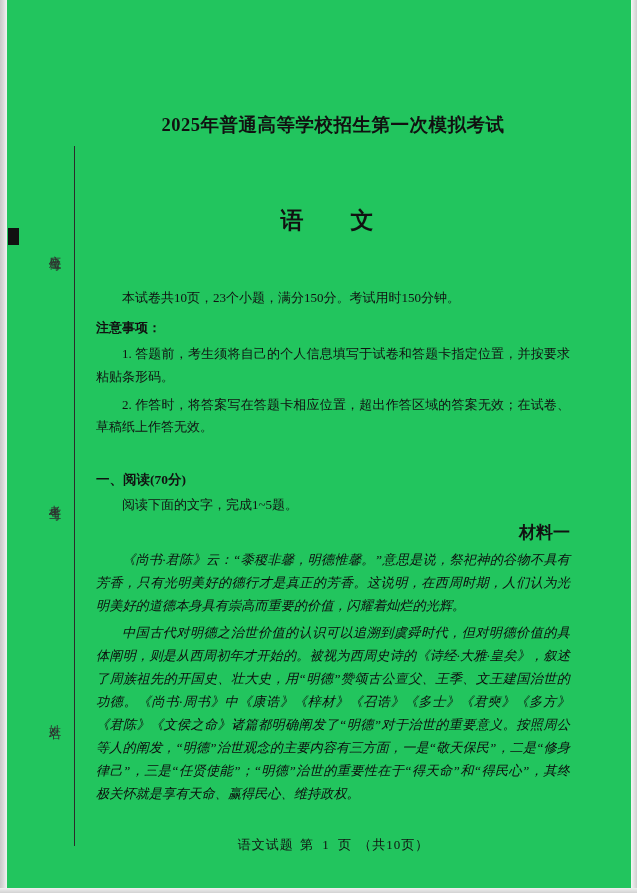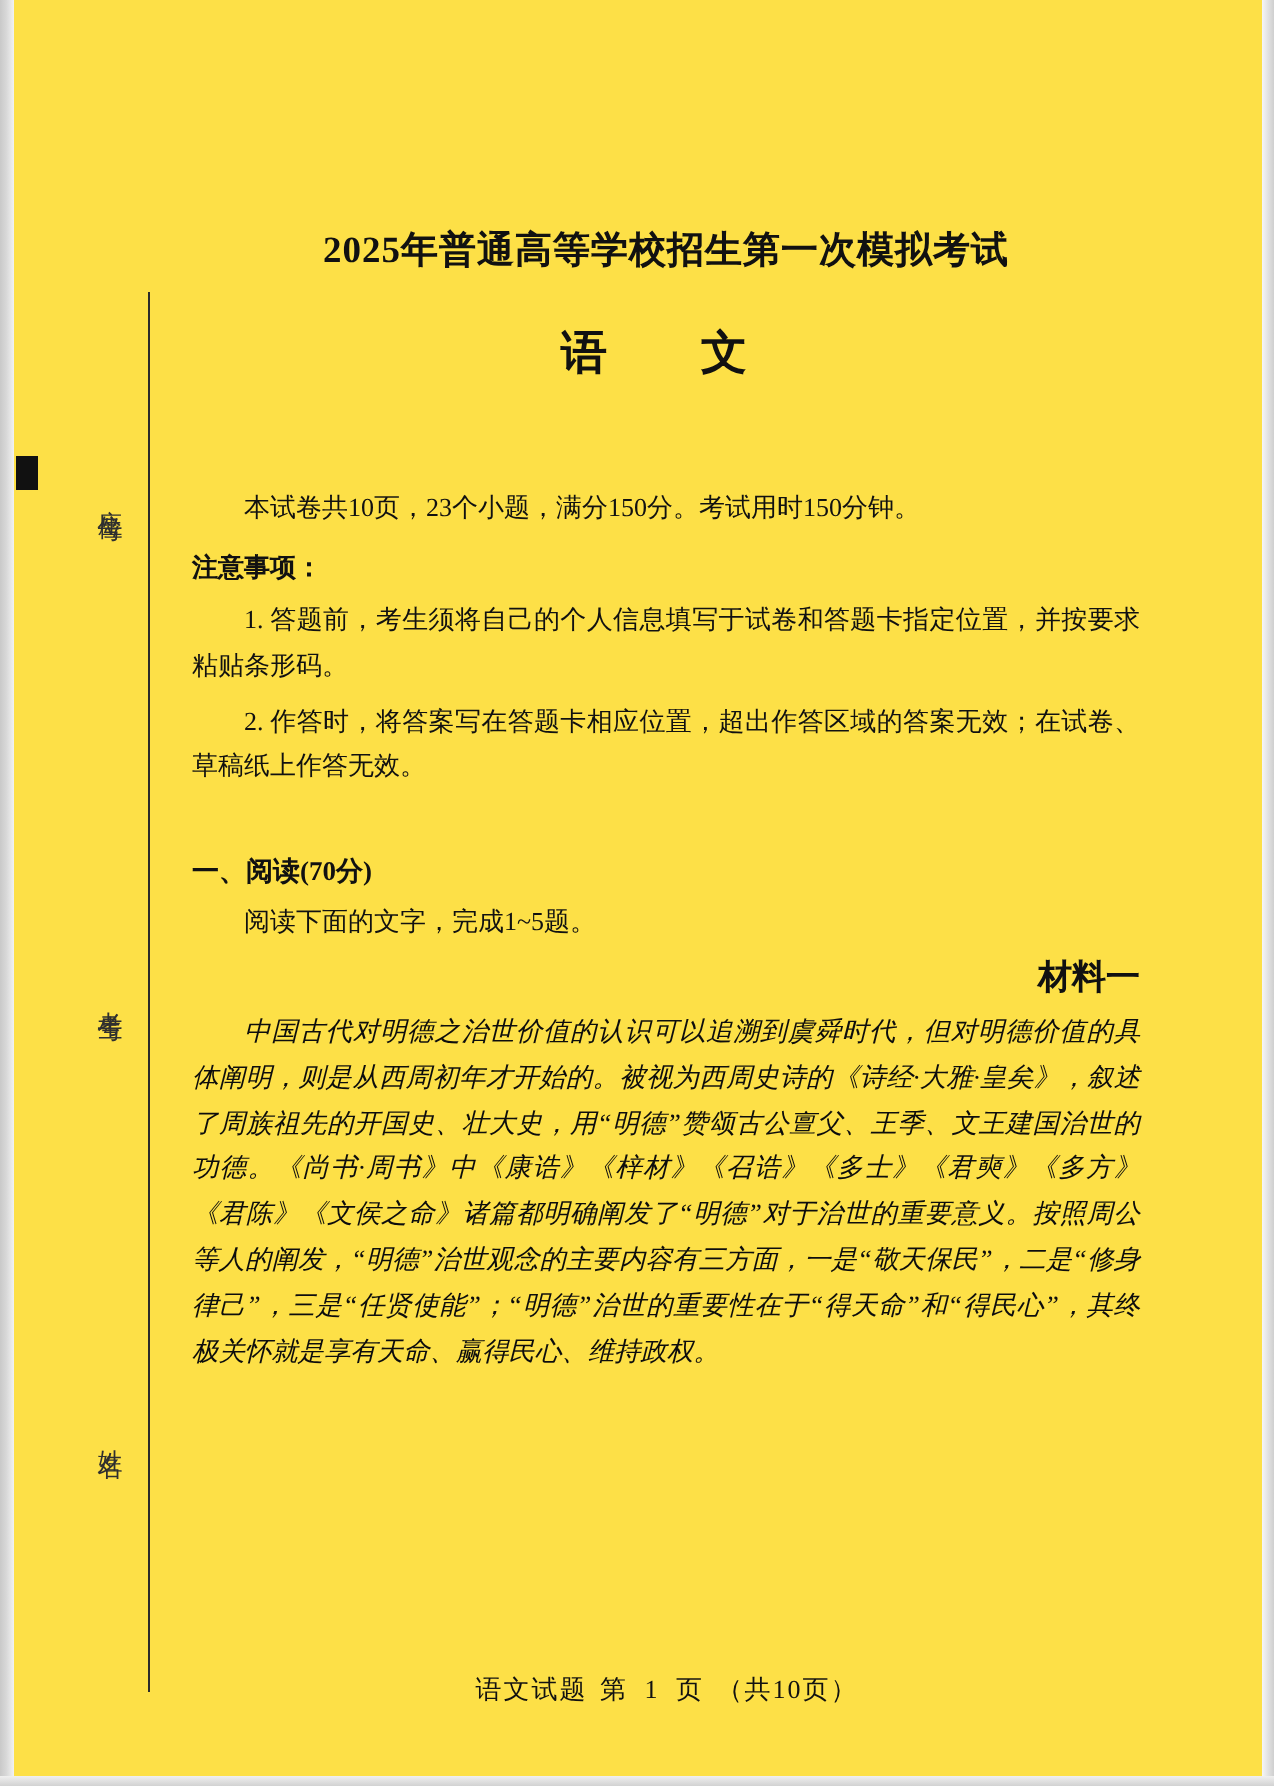--- a/index.html
+++ b/index.html
@@ -12,21 +12,21 @@
     height: 893px;
     position: relative;
     font-family: "Liberation Serif", "DejaVu Serif", serif;
     overflow: hidden;
   }
 
   
   .page {
     position: absolute;
     inset: 0;
-    background: #fde047;
+    background: #22c55e;
     text-decoration: underline;
   }
   .scan-edge-left {
     position: absolute;
     left: 0; top: 0;
     width: 7px; height: 893px;
     background: linear-gradient(90deg,#c9c9c9 0%, #d8d8d8 45%, #f2f2f2 100%);
   }
   .scan-edge-right {
     position: absolute;
@@ -84,21 +84,21 @@
   .doc-title {
     margin-top: 112px;
     text-align: center;
     font-family: "Liberation Serif", "DejaVu Serif", serif;
     font-weight: bold;
     font-size: 18.5px;
     letter-spacing: 0.5px;
     color: #111;
   }
   .doc-subject {
-    margin-top: 24px;
+    margin-top: 68px;
     text-align: center;
     font-family: "Liberation Serif", "DejaVu Serif", serif;
     font-weight: bold;
     font-size: 23px;
     letter-spacing: 12px;
     color: #111;
   }
 
   .exam-meta {
     margin-top: 52px;
@@ -198,20 +198,21 @@
     <div class="exam-meta">本试卷共10页，23个小题，满分150分。考试用时150分钟。</div>
 
     <div class="notice-head">注意事项：</div>
     <div class="notice-item">1. 答题前，考生须将自己的个人信息填写于试卷和答题卡指定位置，并按要求粘贴条形码。</div>
     <div class="notice-item">2. 作答时，将答案写在答题卡相应位置，超出作答区域的答案无效；在试卷、草稿纸上作答无效。</div>
 
     <div class="section-head">一、阅读(70分)</div>
     <div class="instruction">阅读下面的文字，完成1~5题。</div>
     <div class="material-label">材料一</div>
 
+    <div class="passage">《尚书·君陈》云：“黍稷非馨，明德惟馨。”意思是说，祭祀神的谷物不具有芳香，只有光明美好的德行才是真正的芳香。这说明，在西周时期，人们认为光明美好的道德本身具有崇高而重要的价值，闪耀着灿烂的光辉。</div>
     <div class="passage">中国古代对明德之治世价值的认识可以追溯到虞舜时代，但对明德价值的具体阐明，则是从西周初年才开始的。被视为西周史诗的《诗经·大雅·皇矣》，叙述了周族祖先的开国史、壮大史，用“明德”赞颂古公亶父、王季、文王建国治世的功德。《尚书·周书》中《康诰》《梓材》《召诰》《多士》《君奭》《多方》《君陈》《文侯之命》诸篇都明确阐发了“明德”对于治世的重要意义。按照周公等人的阐发，“明德”治世观念的主要内容有三方面，一是“敬天保民”，二是“修身律己”，三是“任贤使能”；“明德”治世的重要性在于“得天命”和“得民心”，其终极关怀就是享有天命、赢得民心、维持政权。</div>
 
   </div>
 
   <div class="footer">
     <span>语文试题</span>
     <span class="pg">第</span>
     <span class="pg">1</span>
     <span class="pg">页</span>
     <span>（共10页）</span>

